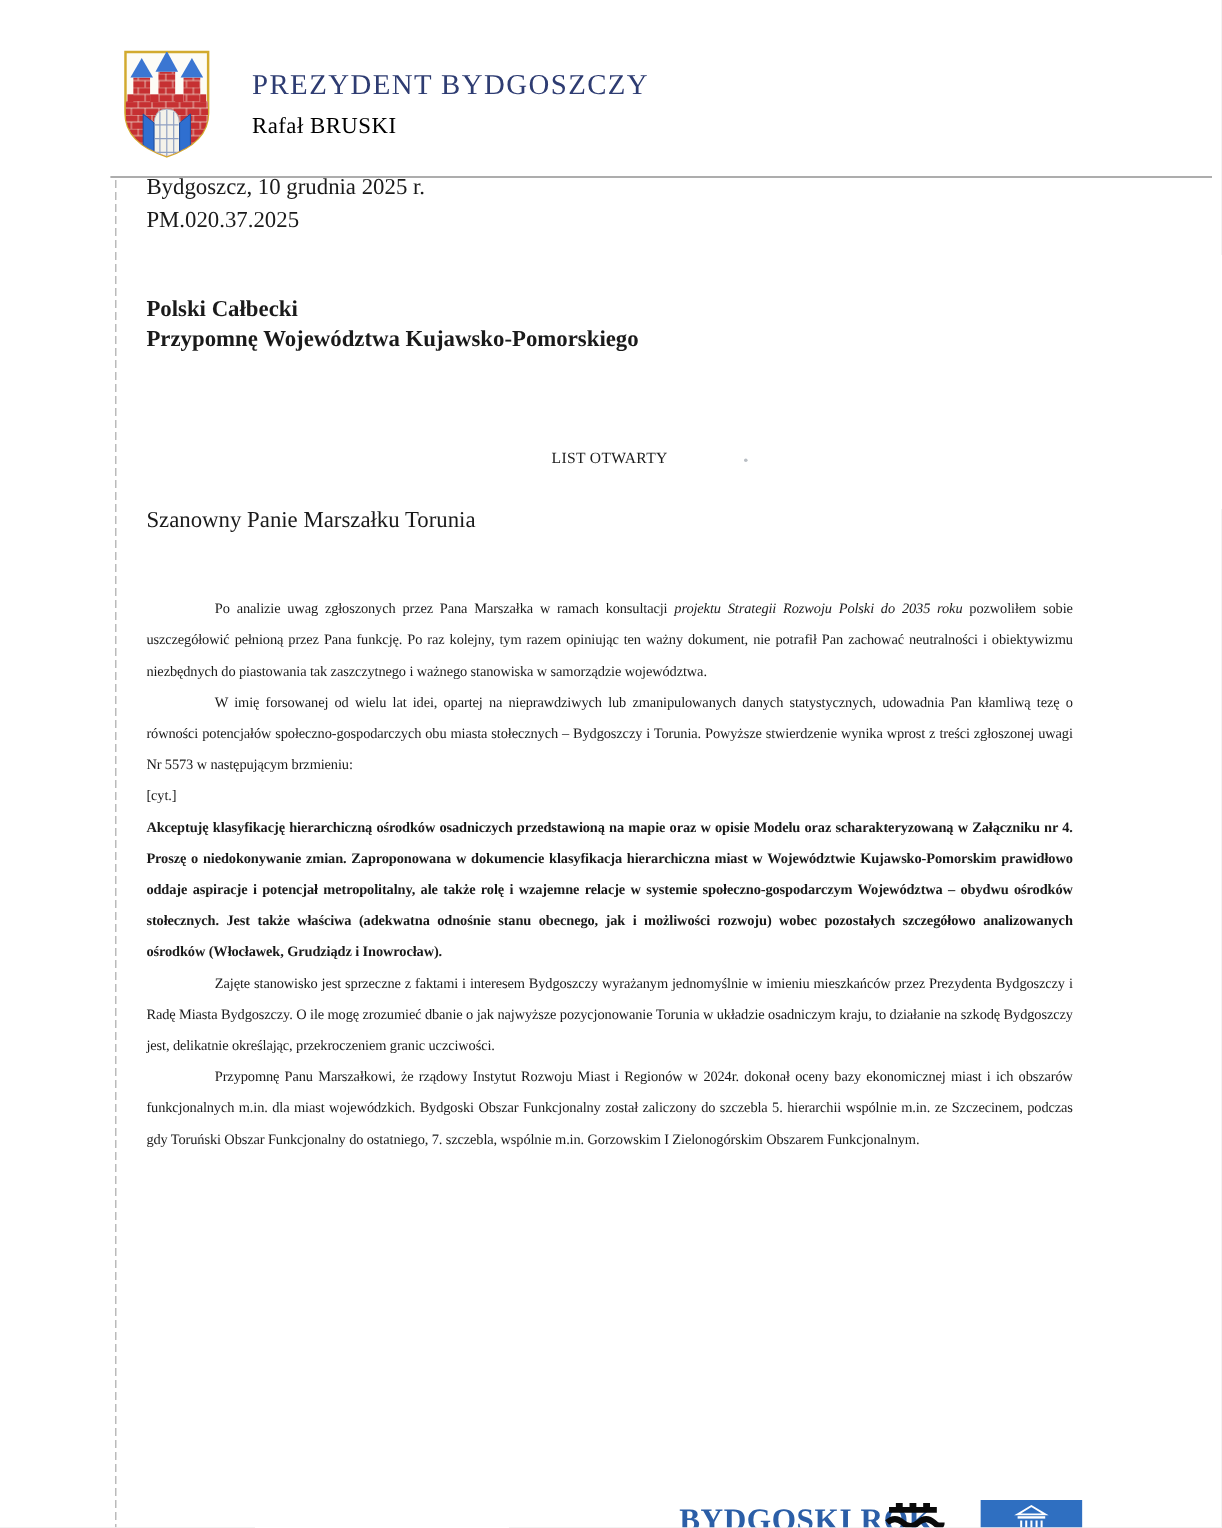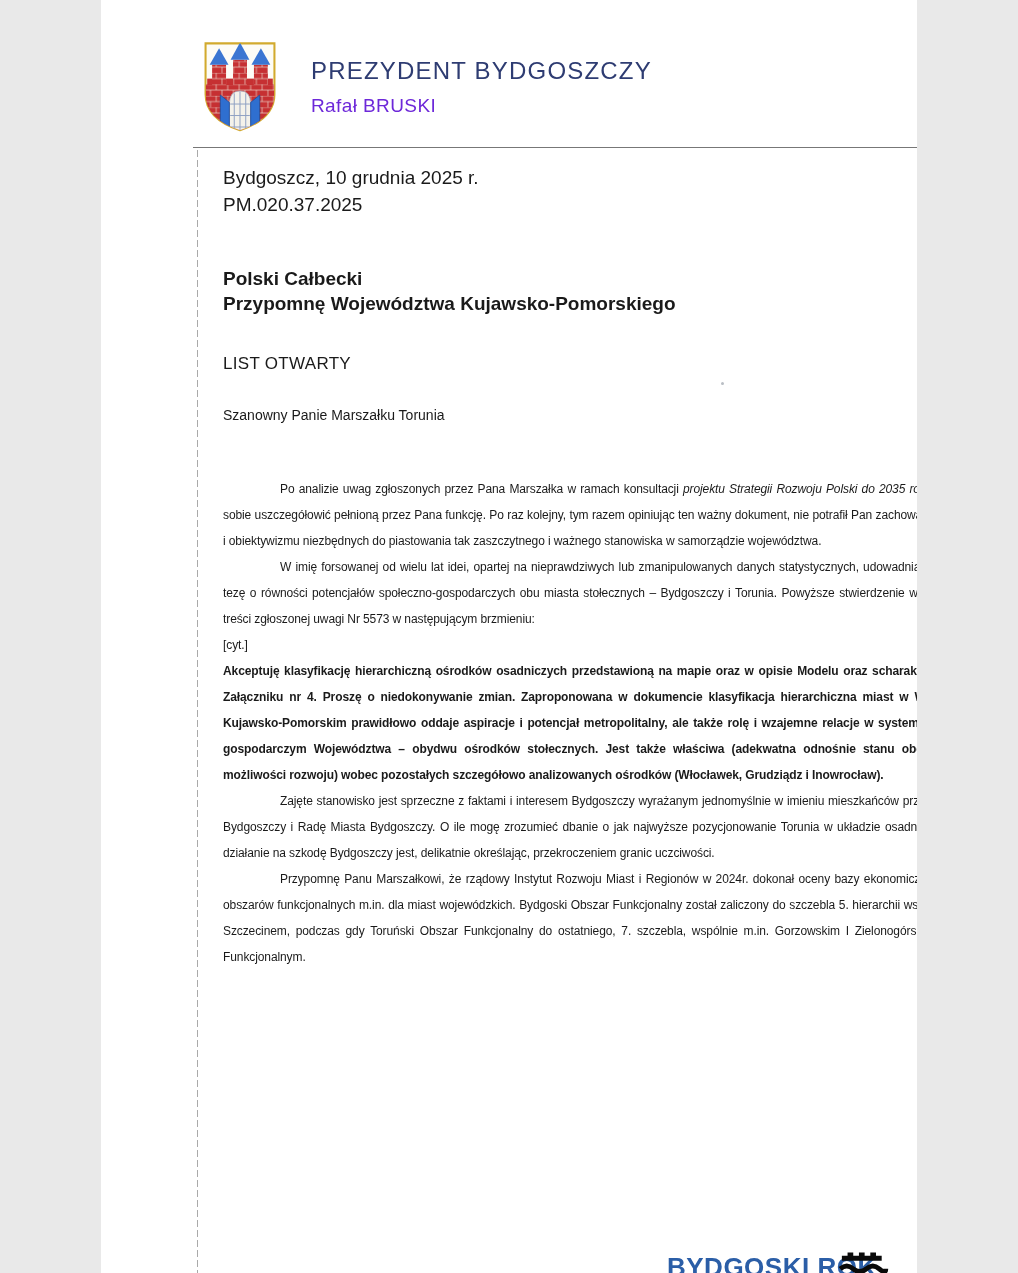--- a/index.html
+++ b/index.html
@@ -1,51 +1,51 @@
 <!DOCTYPE html>
 <html lang="pl"><head>
 <meta charset="utf-8">
 <style>
   html,body{margin:0;padding:0;background:#e9e9e9;}
   .page{
     position:relative;
-    width:816px;height:1273px;
+    width:1018px;height:1273px;
     margin:0 auto;
     background:#ffffff;
     overflow:hidden;
-    font-family:Liberation Sans, sans-serif;
+    font-family:Liberation Serif, serif;
     color:#1a1a1a;
   }
   
   .crest{position:absolute;left:98px;top:38px;width:82px;height:96px;}
   .header-text{position:absolute;left:210px;top:56px;}
   .office-title{
     font-size:24px;letter-spacing:1.2px;color:#2e3c72;
     font-weight:400;line-height:30px;
   }
   .office-holder{
-    font-size:19px;letter-spacing:.4px;color:#6d28d9;
+    font-size:19px;letter-spacing:.4px;color:#000000;
     font-weight:400;line-height:26px;margin-top:7px;
   }
   .header-rule{
     position:absolute;left:92px;top:147px;width:918px;height:0;
     border-top:1.5px solid #4a4a4a;opacity:.75;
   }
   .scan-line{
     position:absolute;left:96px;top:150px;width:1px;height:1123px;
     background:repeating-linear-gradient(to bottom,#8d8d8d 0 7px,transparent 7px 10px);
     opacity:.75;
   }
   .speck{position:absolute;left:620px;top:382px;width:3px;height:3px;background:#b9bec4;border-radius:50%;}
   
-  .content{position:absolute;left:122px;top:164px;width:772px;}
+  .content{position:absolute;left:122px;top:143px;width:772px;}
   .meta-line{font-size:19px;line-height:27px;}
   .recipient{margin-top:48px;font-weight:700;font-size:19px;line-height:25px;}
-  .subject{margin-top:34px;font-size:17px;line-height:27px;letter-spacing:.3px;}
-  .greeting{margin-top:25px;font-size:14px;line-height:27px;}
+  .subject{margin-top:73px;text-align:center;font-size:13px;line-height:27px;letter-spacing:.3px;}
+  .greeting{margin-top:25px;font-size:19px;line-height:27px;}
   .body-block{margin-top:47px;}
   .body-block p{
     margin:0;font-size:12px;line-height:26px;text-align:justify;
     letter-spacing:-0.1px;
   }
   .indent{text-indent:57px;}
   .bold-quote{font-weight:700;}
   em{font-style:italic;}
   
   .footer-brand{

